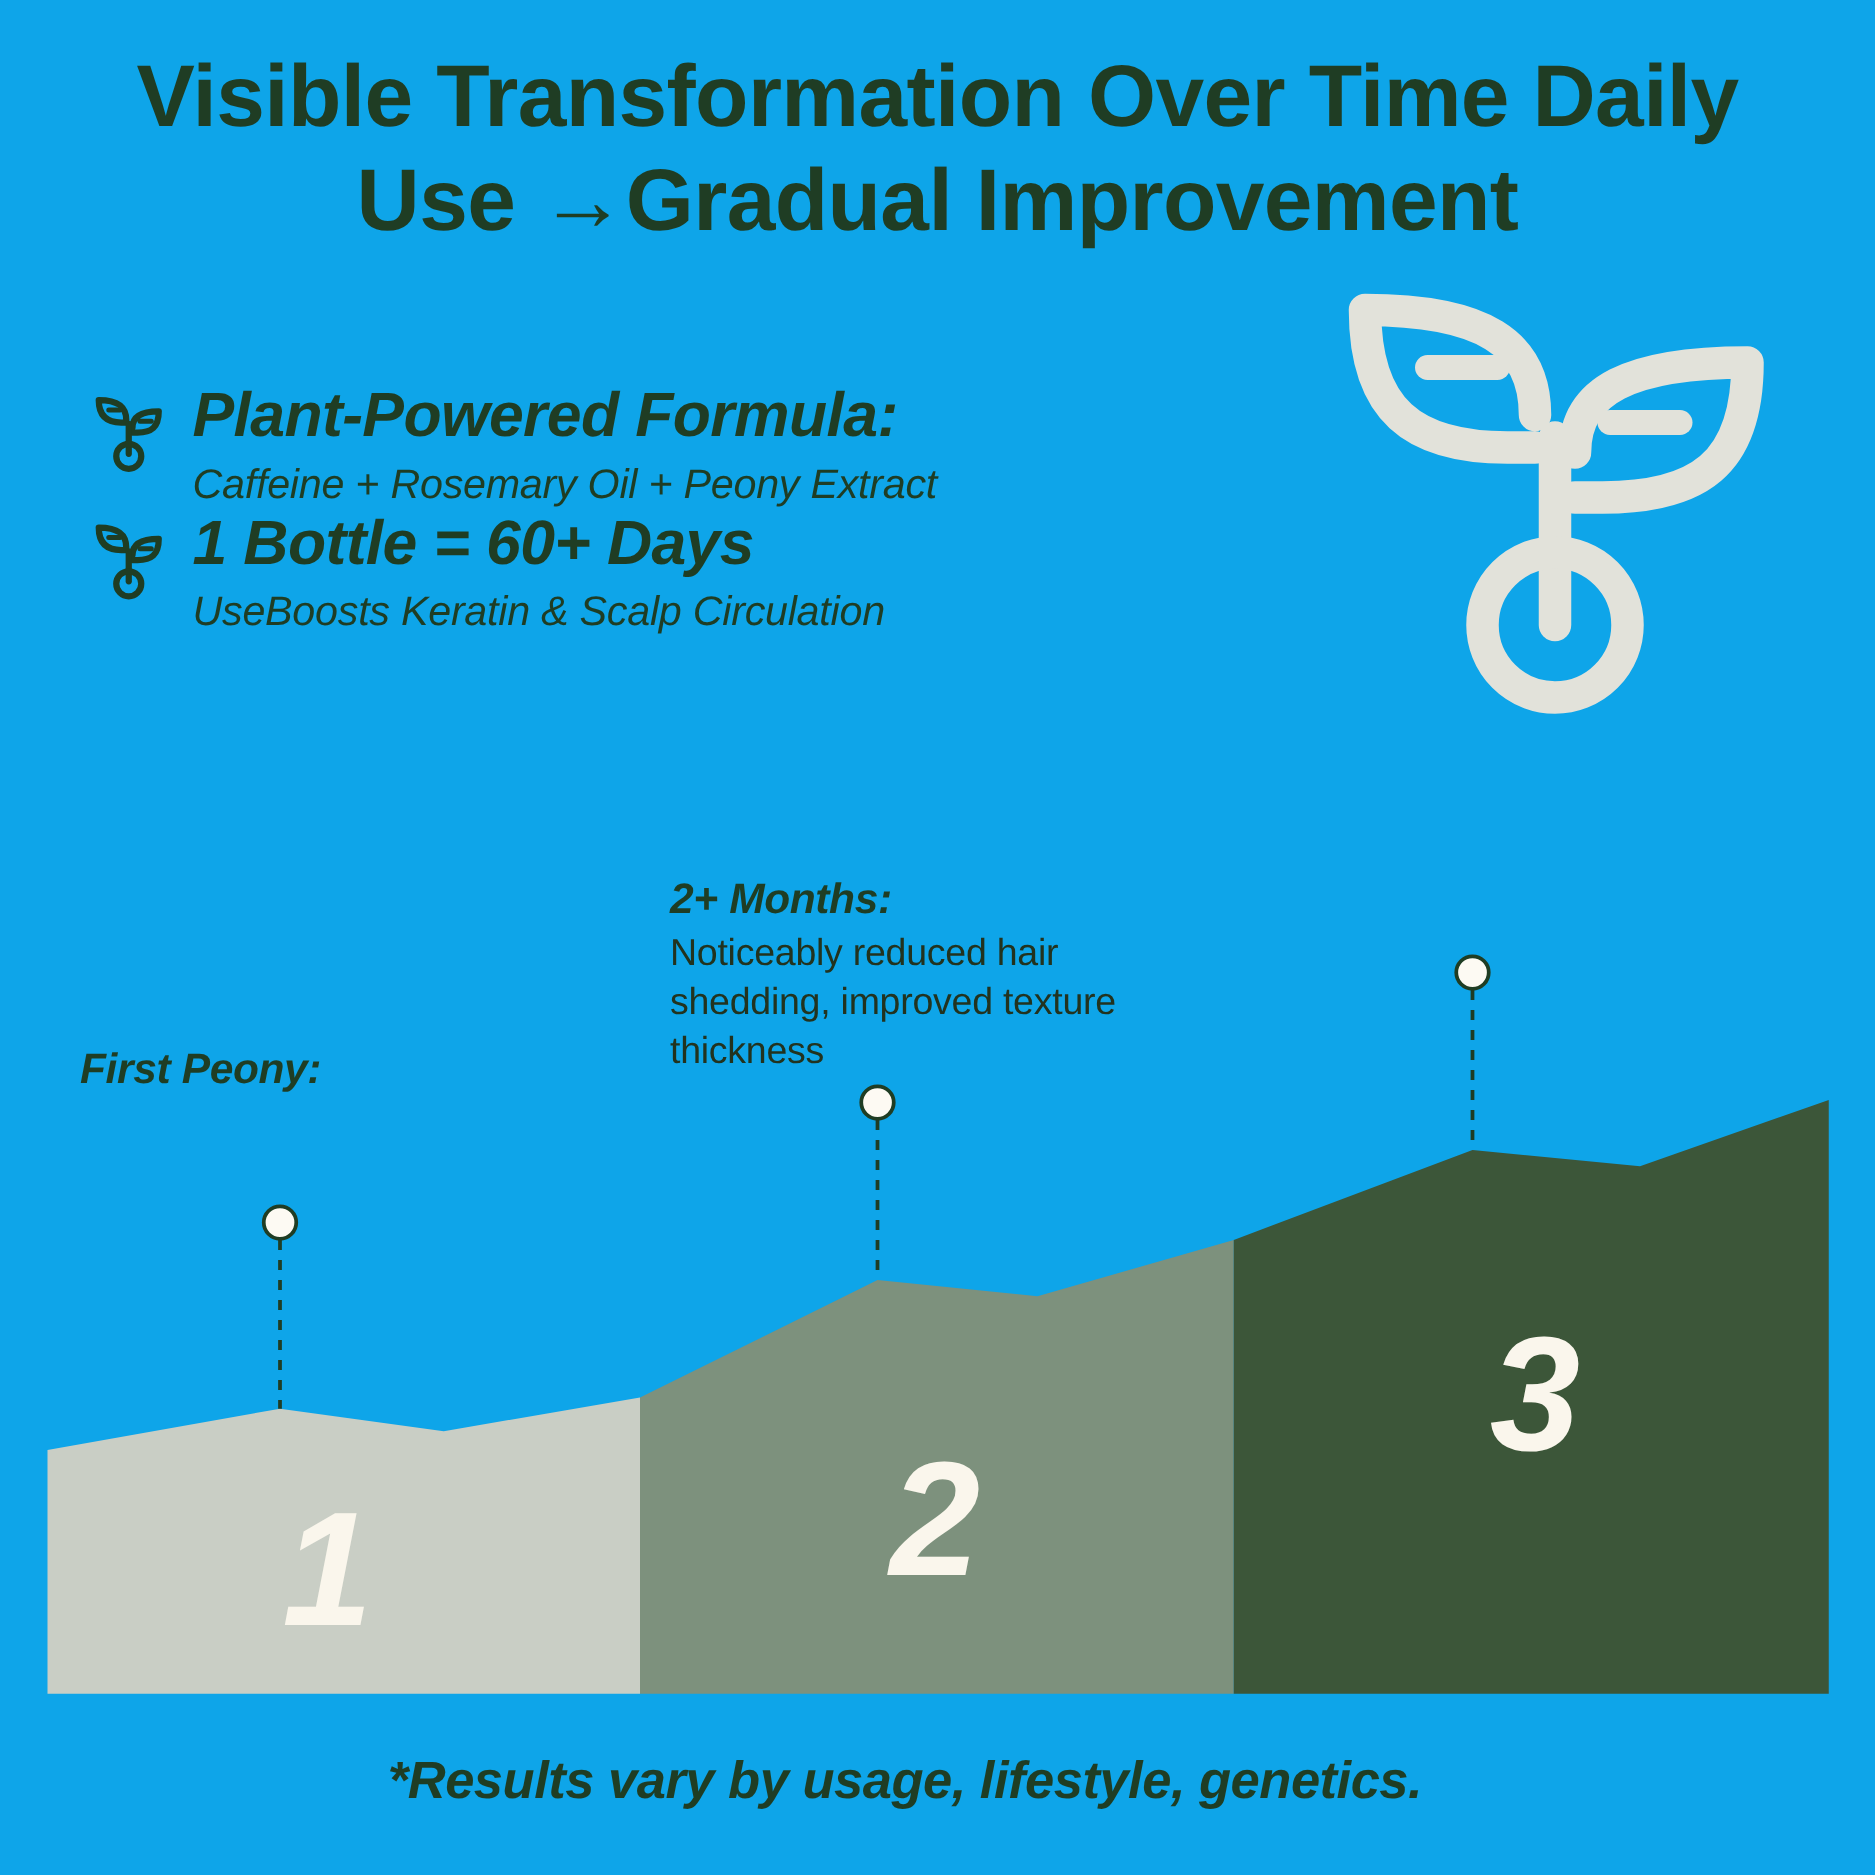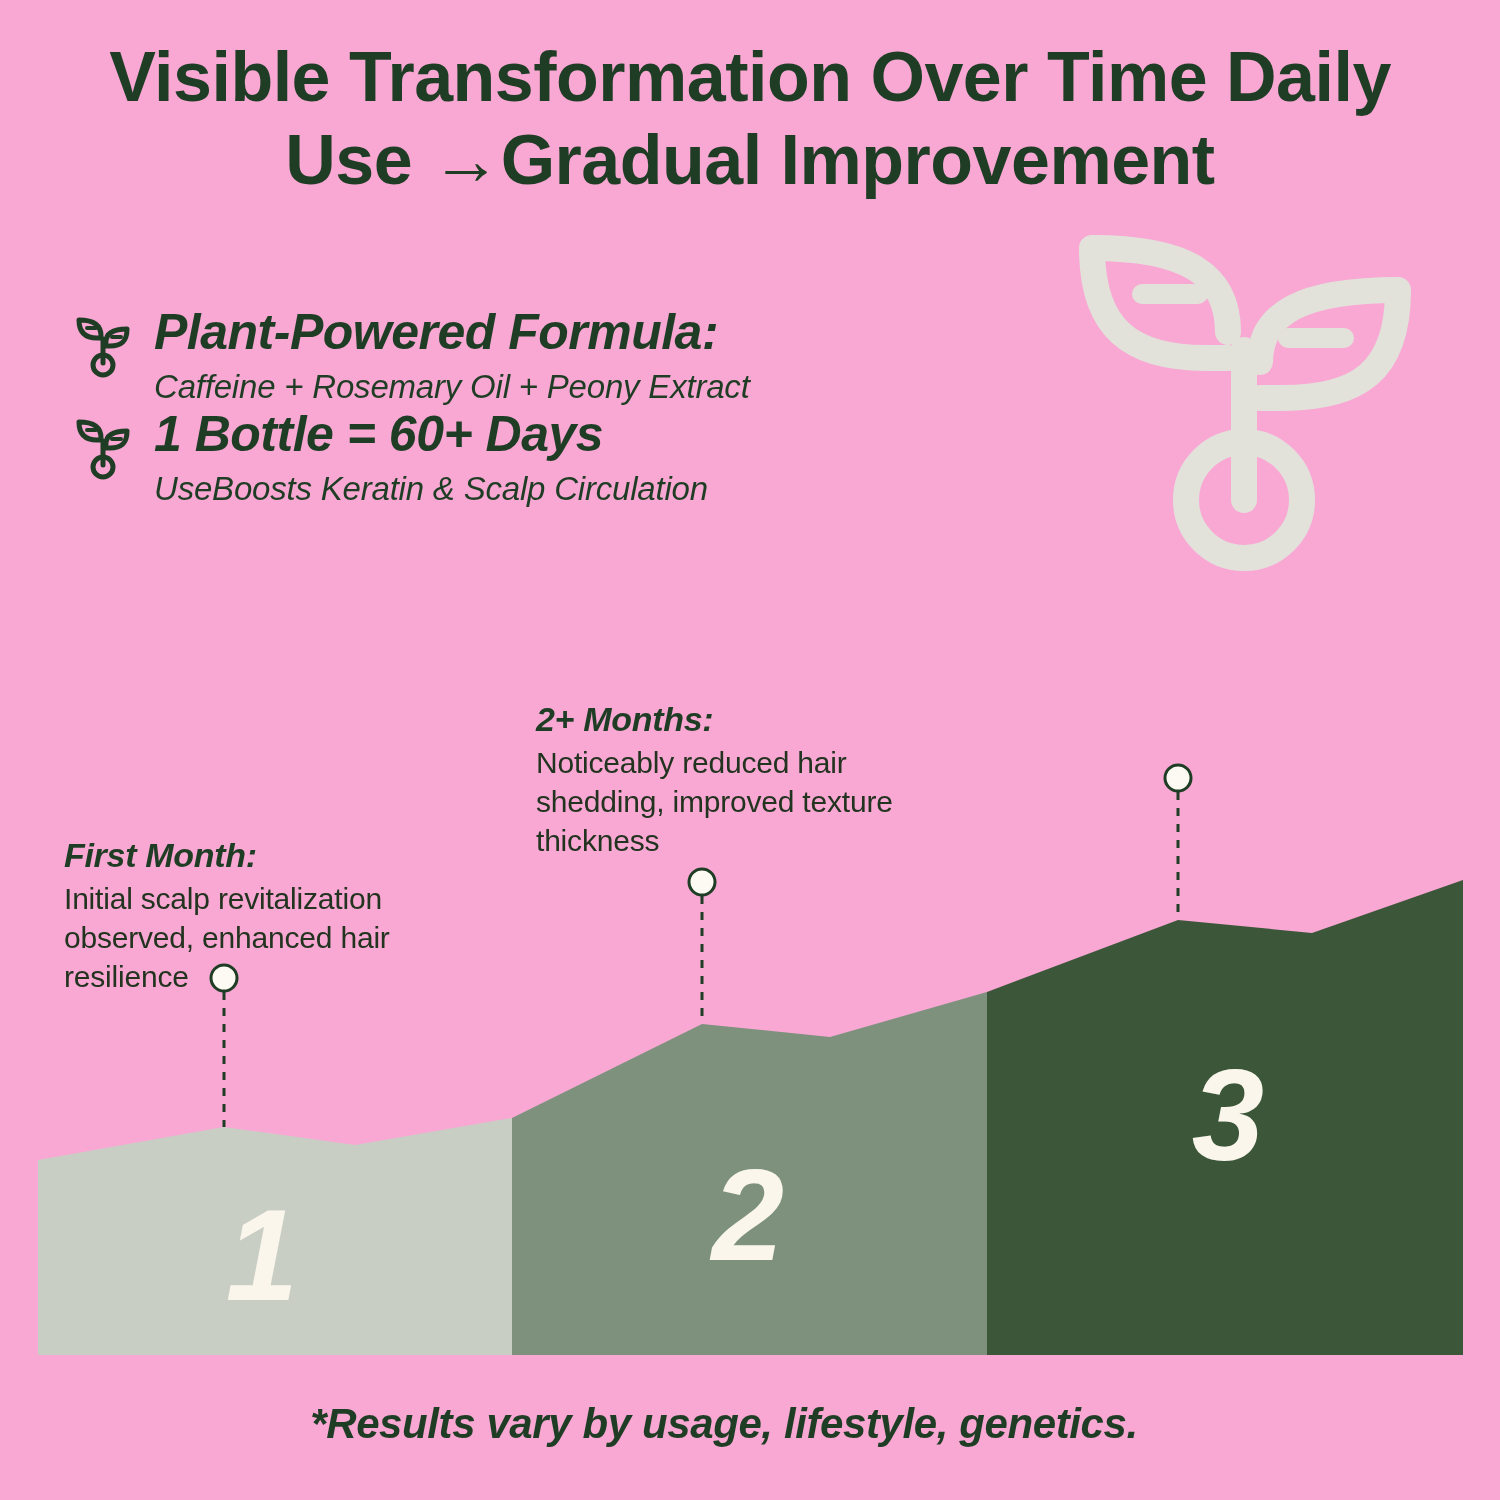--- a/index.html
+++ b/index.html
@@ -7,21 +7,21 @@
   html, body {
     width:1500px; height:1500px;
     background:#FDFAF3;
     font-family:"Liberation Sans", sans-serif;
     overflow:hidden;
   }
 
   .page {
     position:relative;
     width:1500px; height:1500px;
-    background:#f9a8d4;
+    background:#0ea5e9;
   }
 
   
   .title {
     position:absolute;
     left:0; top:36px;
     width:1500px;
     text-align:center;
     color:#1F3D24;
     font-size:70px;
@@ -199,22 +199,21 @@
       <line x1="702" y1="296" x2="702" y2="424" stroke="#1F3D24" stroke-width="3" stroke-dasharray="8 8"></line>
       <circle cx="702" cy="282" r="13" fill="#FDFAF3" stroke="#1F3D24" stroke-width="3"></circle>
 
       <line x1="1178" y1="192" x2="1178" y2="320" stroke="#1F3D24" stroke-width="3" stroke-dasharray="8 8"></line>
       <circle cx="1178" cy="178" r="13" fill="#FDFAF3" stroke="#1F3D24" stroke-width="3"></circle>
 
     </svg>
   </div>
 
   <div class="anno" id="anno-1">
-    <div class="anno-title">First Month:</div>
-    <div class="anno-body">Initial scalp revitalization observed, enhanced hair resilience</div>
+    <div class="anno-title">First Peony:</div>
   </div>
 
   <div class="anno" id="anno-2">
     <div class="anno-title">2+ Months:</div>
     <div class="anno-body">Noticeably reduced hair shedding, improved texture thickness</div>
   </div>
 
 
   <div class="footer">*Results vary by usage, lifestyle, genetics.</div>
 

